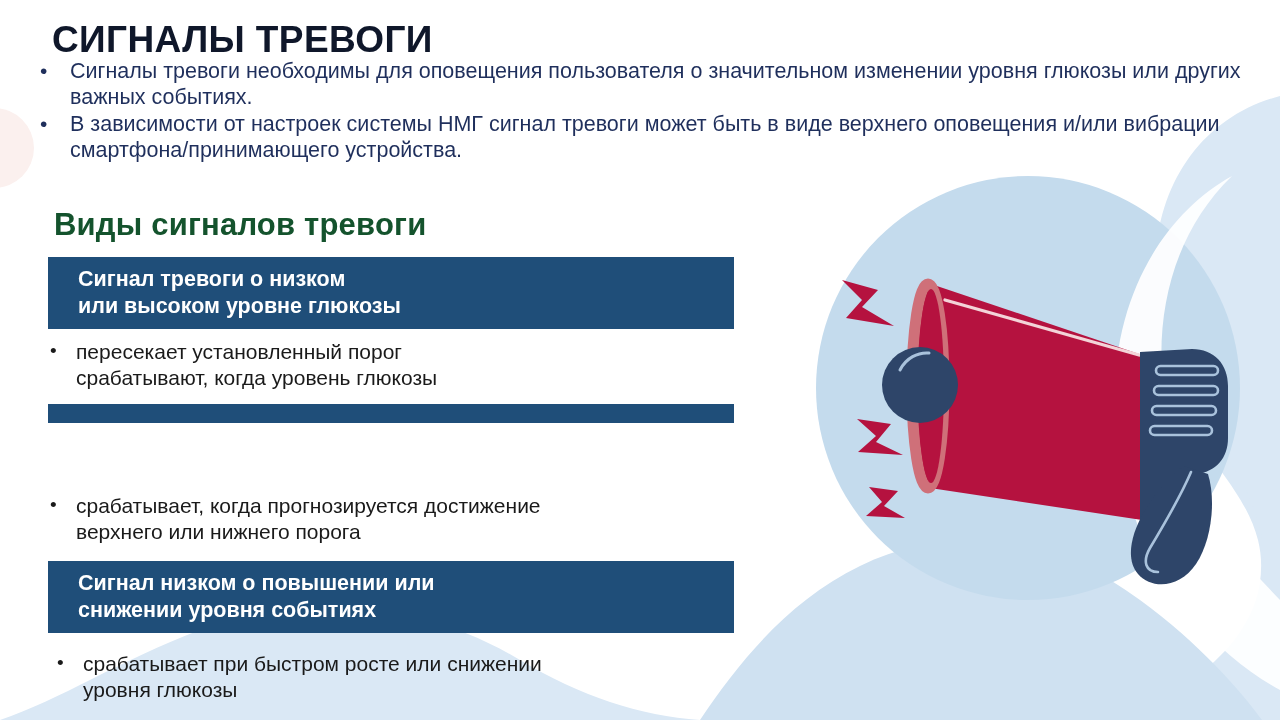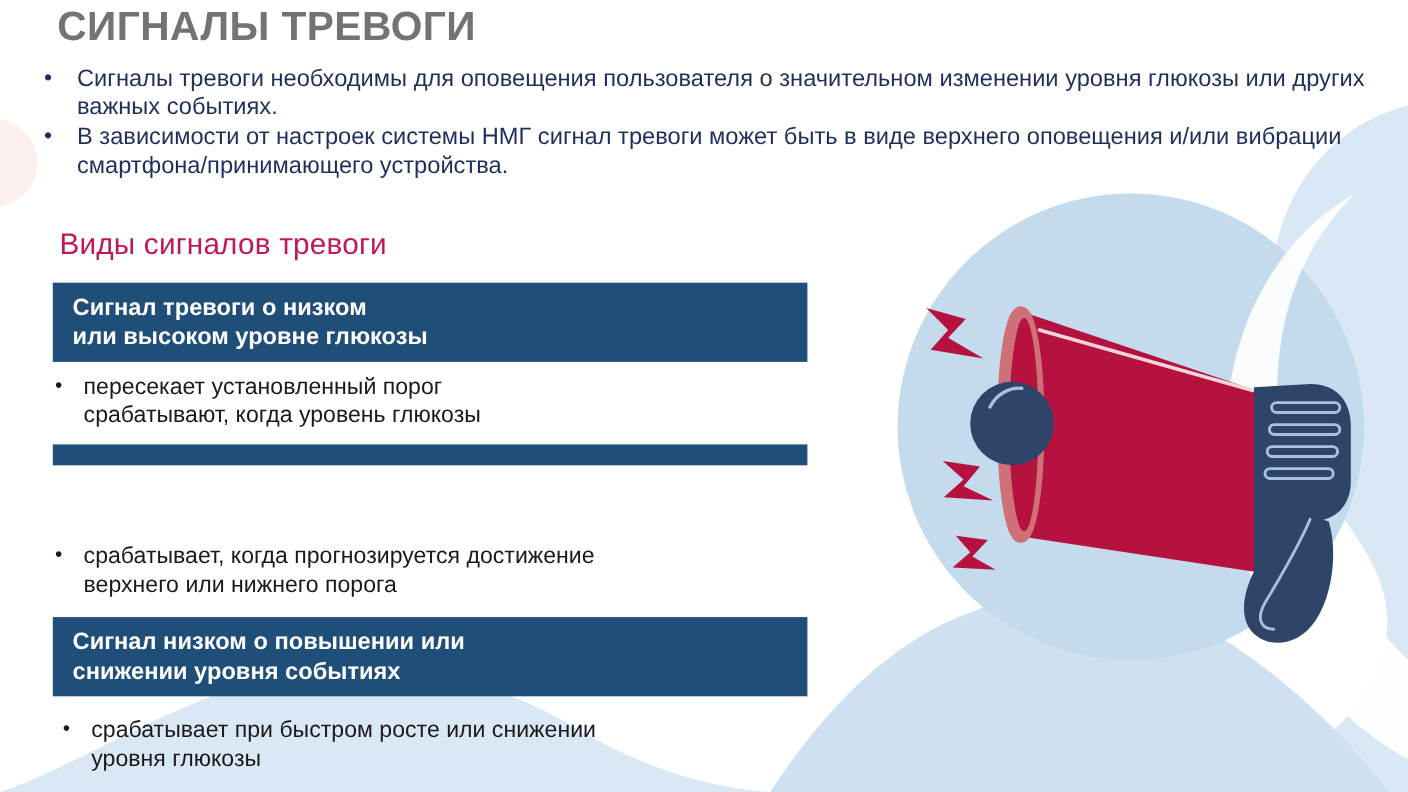--- a/index.html
+++ b/index.html
@@ -34,25 +34,25 @@
     position: absolute;
     z-index: 3;
     left: 0; top: 0;
     width: 1280px;
     height: 720px;
   }
 
   .slide-title {
     position: absolute;
     left: 52px;
-    top: 4px;
+    top: 20px;
     font-size: 37px;
     font-weight: bold;
     letter-spacing: 0.4px;
-    color: #737373;
+    color: #0f172a;
     line-height: 1.08;
     white-space: nowrap;
   }
 
   .intro {
     position: absolute;
     left: 40px;
     top: 58px;
     width: 1215px;
   }
@@ -73,40 +73,40 @@
     color: #1f2f5c;
   }
   .intro-item .txt {
     flex: 1 1 auto;
   }
 
   .section-head {
     position: absolute;
     left: 54px;
     top: 207px;
-    font-size: 27px;
-    font-weight: normal;
-    color: #be185d;
+    font-size: 31px;
+    font-weight: bold;
+    color: #14532d;
     letter-spacing: 0.2px;
     white-space: nowrap;
   }
 
   .band {
     position: absolute;
     left: 48px;
     width: 686px;
     background: #1f4e79;
     color: #ffffff;
     font-weight: bold;
     font-size: 21.5px;
     line-height: 1.24;
     padding: 9px 0 10px 18px;
     box-sizing: border-box;
   }
-  .band .l { display: block; white-space: nowrap; }
+  .band .l { display: block; white-space: nowrap; margin-left: 12px; }
 
   .band-1 { top: 257px; }
   .band-2 { top: 404px; }
   .band-3 { top: 561px; }
 
   .note {
     position: absolute;
     display: flex;
     align-items: flex-start;
     color: #1a1a1a;

